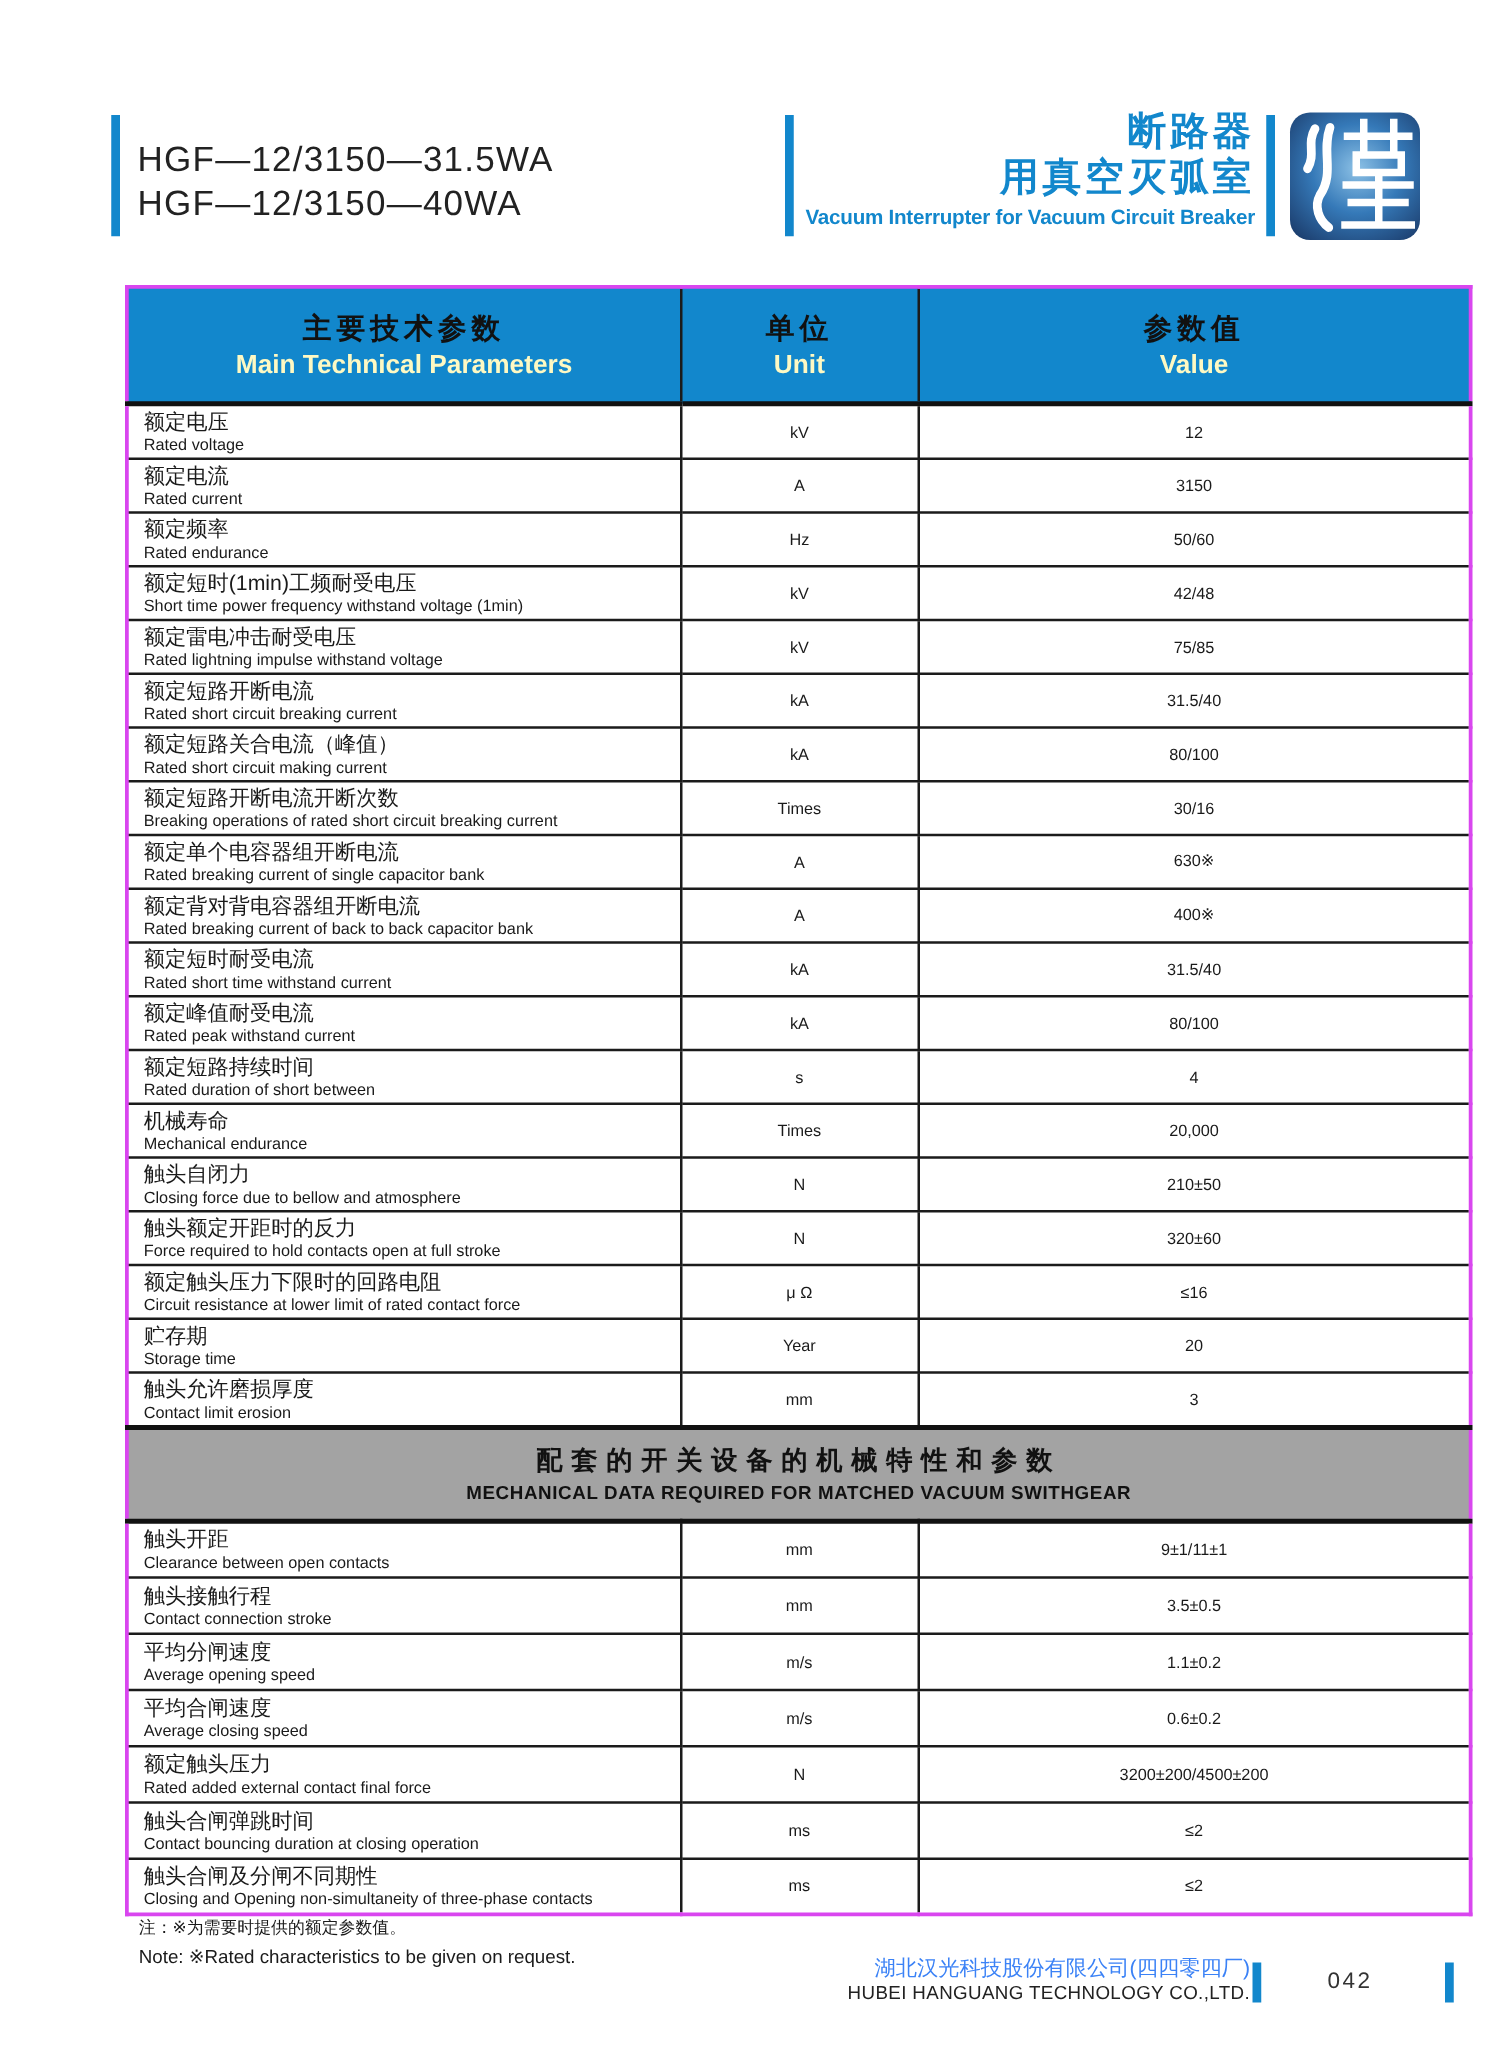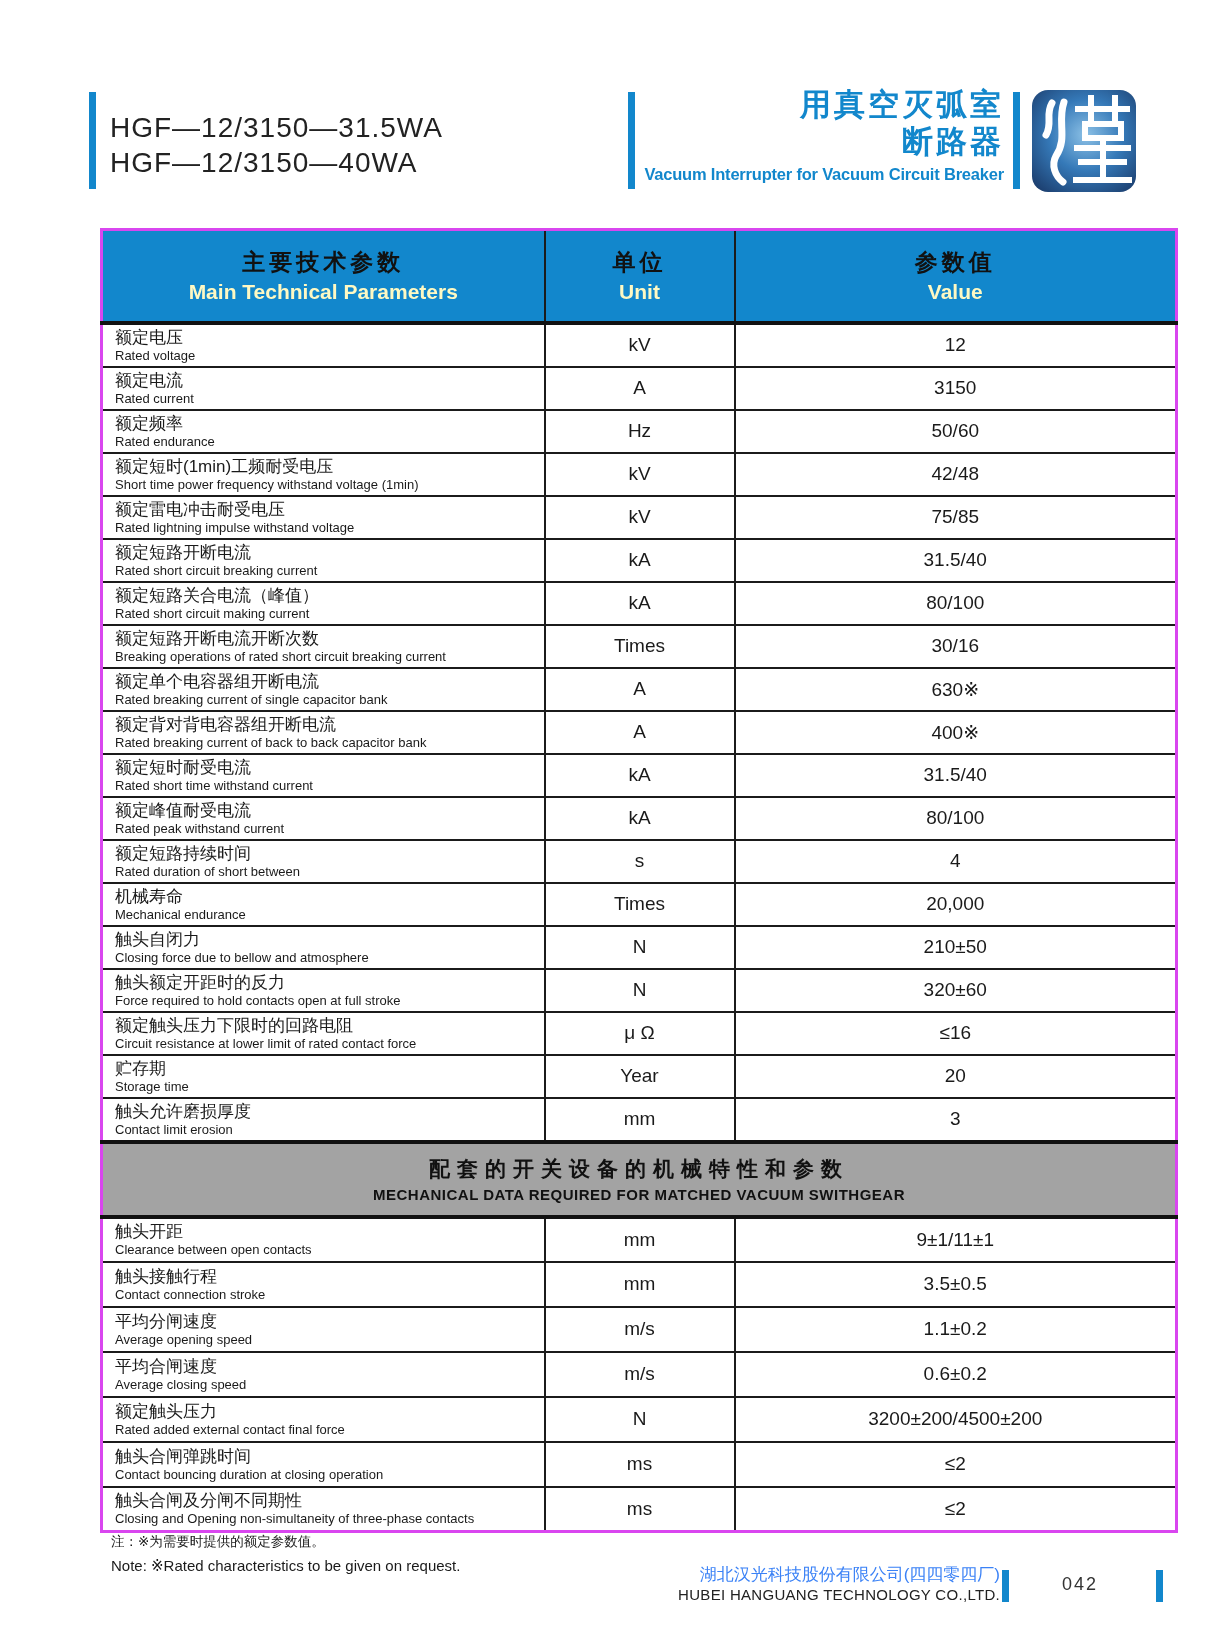--- a/index.html
+++ b/index.html
@@ -31,21 +31,21 @@
   thead tr { height:93px; }
   thead th { background:#1287cc; border-bottom:4px solid #111 !important; text-align:center; font-weight:600; }
   thead .zh { font-size:23px; line-height:31px; letter-spacing:4px; color:#111; }
   thead .en { font-size:21px; line-height:27px; letter-spacing:0px; color:#fef9c3; }
 
   tbody.s1 tr { height:43px; }
   tbody.s2 tr { height:45px; }
   td.c-param { text-align:left; padding:3px 10px 3px 12px; }
   td.c-param .zh { font-size:17px; line-height:20px; font-weight:500; }
   td.c-param .en { font-size:13px; line-height:15px; font-weight:400; }
-  td.c-unit, td.c-value { text-align:center; font-size:19px; }
+  td.c-unit, td.c-value { text-align:center; font-size:13px; }
 
   tr.band { height:75px; }
   tr.band td { background:#a3a3a3; border-top:4px solid #111; border-bottom:4px solid #111; text-align:center; }
   tr.band .zh { font-size:21px; line-height:32px; font-weight:600; letter-spacing:7px; color:#111; }
   tr.band .en { font-size:15px; line-height:20px; font-weight:600; letter-spacing:0.5px; color:#111; }
 
   
   .notes { position:absolute; left:100px; top:1533px;margin-left:11px; }
   .notes .zh { font-size:13.5px; line-height:18px; font-weight:500; }
   .notes .en { font-size:15px; line-height:19px; font-weight:500; margin-top:5px; }
@@ -64,22 +64,22 @@
 <div class="page">
 
   <div class="vbar bar-models"></div>
   <div class="models">
     <div>HGF—12/3150—31.5WA</div>
     <div>HGF—12/3150—40WA</div>
   </div>
 
   <div class="vbar bar-prod-l"></div>
   <div class="product">
+    <div class="zh">断路器</div>
     <div class="zh">用真空灭弧室</div>
-    <div class="zh">断路器</div>
     <div class="en">Vacuum Interrupter for Vacuum Circuit Breaker</div>
   </div>
   <div class="vbar bar-prod-r"></div>
 
   <svg class="seal" viewBox="0 0 112 106" xmlns="http://www.w3.org/2000/svg">
     <defs>
       <radialGradient id="sealg" cx="52%" cy="44%" r="78%">
         <stop offset="0%" stop-color="#8cc1e6"></stop>
         <stop offset="45%" stop-color="#3579b8"></stop>
         <stop offset="100%" stop-color="#17325f"></stop>

